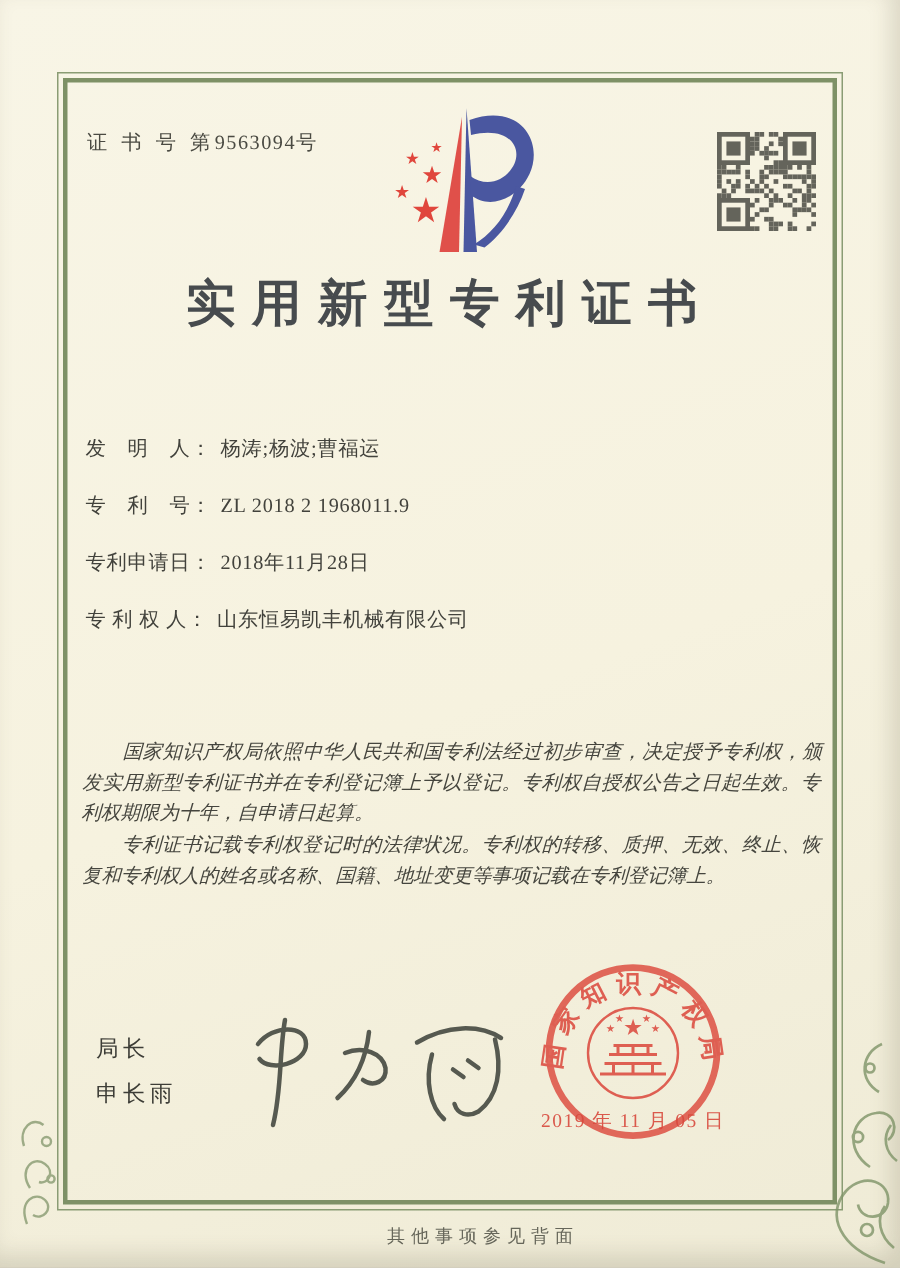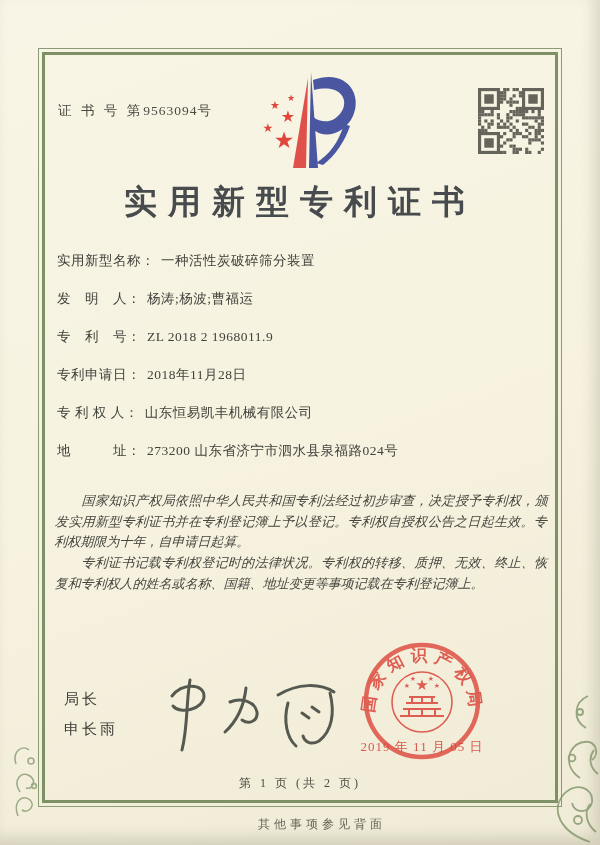--- a/index.html
+++ b/index.html
@@ -7,21 +7,21 @@
     position:relative;width:600px;height:845px;margin:0 auto;
     background:linear-gradient(160deg,#f8f5e6 0%,#f6f2df 55%,#efebd6 100%);
     font-family:"Liberation Serif","DejaVu Serif",serif;
     color:#3c3c36;overflow:hidden;
     box-shadow:inset -6px -8px 14px rgba(90,85,60,.18);
   }
   .frame{position:absolute;left:38px;top:48px;width:522px;height:757px;
     border:1px solid #8a9c74;}
   .frame-inner{position:absolute;left:3px;top:3px;right:3px;bottom:3px;
     border:3px solid #7e9166;}
-  .cert-no{position:absolute;left:58px;top:102px;font-size:13.5px;letter-spacing:3px;color:#4a4a42;}
+  .cert-no{position:absolute;left:58px;top:86px;font-size:13.5px;letter-spacing:3px;color:#4a4a42;}
   .cert-no .num{letter-spacing:1px;font-family:"Liberation Serif",serif;}
   .logo{position:absolute;left:246px;top:68px;width:118px;height:104px;}
   .qr{position:absolute;left:478px;top:88px;width:66px;height:66px;opacity:.82;}
   .title{position:absolute;left:0;right:0;top:180px;text-align:center;
     font-size:33px;letter-spacing:11px;color:#474b4e;font-weight:700;}
   .field-row{position:absolute;left:57px;font-size:13.5px;letter-spacing:.5px;
     color:#42423c;white-space:nowrap;}
   .field-label{margin-right:6px;}
   .grant-pair{display:inline-block;}
   .body-text{position:absolute;left:55px;top:491px;width:492px;
@@ -208,37 +208,31 @@
         <rect x="25.142857142857142" y="62.857142857142854" width="3.142857142857143" height="3.142857142857143" fill="#45453e"></rect>
         <rect x="34.57142857142857" y="62.857142857142854" width="3.142857142857143" height="3.142857142857143" fill="#45453e"></rect>
         <rect x="37.714285714285715" y="62.857142857142854" width="3.142857142857143" height="3.142857142857143" fill="#45453e"></rect>
         <rect x="47.14285714285714" y="62.857142857142854" width="3.142857142857143" height="3.142857142857143" fill="#45453e"></rect>
         <rect x="50.285714285714285" y="62.857142857142854" width="3.142857142857143" height="3.142857142857143" fill="#45453e"></rect>
         <rect x="59.714285714285715" y="62.857142857142854" width="3.142857142857143" height="3.142857142857143" fill="#45453e"></rect>
       </svg></div>
 
   <div class="title">实用新型专利证书</div>
 
-  <div class="field-row" style="top:252px">
-    <span class="field-label">实用新型名称：</span><span class="field-value">一种活性炭破碎筛分装置</span>
-  </div>
   <div class="field-row" style="top:290px">
     <span class="field-label">发　明　人：</span><span class="field-value">杨涛;杨波;曹福运</span>
   </div>
   <div class="field-row" style="top:328px">
     <span class="field-label">专　利　号：</span><span class="field-value">ZL 2018 2 1968011.9</span>
   </div>
   <div class="field-row" style="top:366px">
     <span class="field-label">专利申请日：</span><span class="field-value">2018年11月28日</span>
   </div>
   <div class="field-row" style="top:404px">
     <span class="field-label">专 利 权 人：</span><span class="field-value">山东恒易凯丰机械有限公司</span>
-  </div>
-  <div class="field-row" style="top:442px">
-    <span class="field-label">地　　　址：</span><span class="field-value">273200 山东省济宁市泗水县泉福路024号</span>
   </div>
 
 
   <div class="body-text">
     <p>国家知识产权局依照中华人民共和国专利法经过初步审查，决定授予专利权，颁发实用新型专利证书并在专利登记簿上予以登记。专利权自授权公告之日起生效。专利权期限为十年，自申请日起算。</p>
     <p>专利证书记载专利权登记时的法律状况。专利权的转移、质押、无效、终止、恢复和专利权人的姓名或名称、国籍、地址变更等事项记载在专利登记簿上。</p>
   </div>
 
   <div class="director-title">局长</div>
   <div class="director-name">申长雨</div>
@@ -283,21 +277,20 @@
           <path d="M54,81 h38"></path>
           <path d="M51,88 h44"></path>
           <path d="M63,69 v6 M73,69 v6 M83,69 v6"></path>
           <path d="M60,81 v7 M73,81 v7 M86,81 v7"></path>
         </g>
       </g>
     </svg>
   </div>
   <div class="seal-date">2019 年 11 月 05 日</div>
 
-  <div class="page-footer">第 1 页 (共 2 页)</div>
   <div class="back-note">其他事项参见背面</div>
 
   <svg class="flourish fl-bl" viewBox="0 0 56 92">
     <g fill="none" stroke="#81956a" stroke-width="1.6" opacity=".75">
       <path d="M8,88 C2,72 14,66 20,72 C26,78 18,86 12,82"></path>
       <path d="M10,64 C2,52 12,42 20,48 C27,53 22,62 16,60"></path>
       <path d="M6,36 C2,24 12,16 19,22"></path>
       <circle cx="21" cy="33" r="3"></circle>
       <circle cx="24" cy="58" r="2.4"></circle>
     </g>

